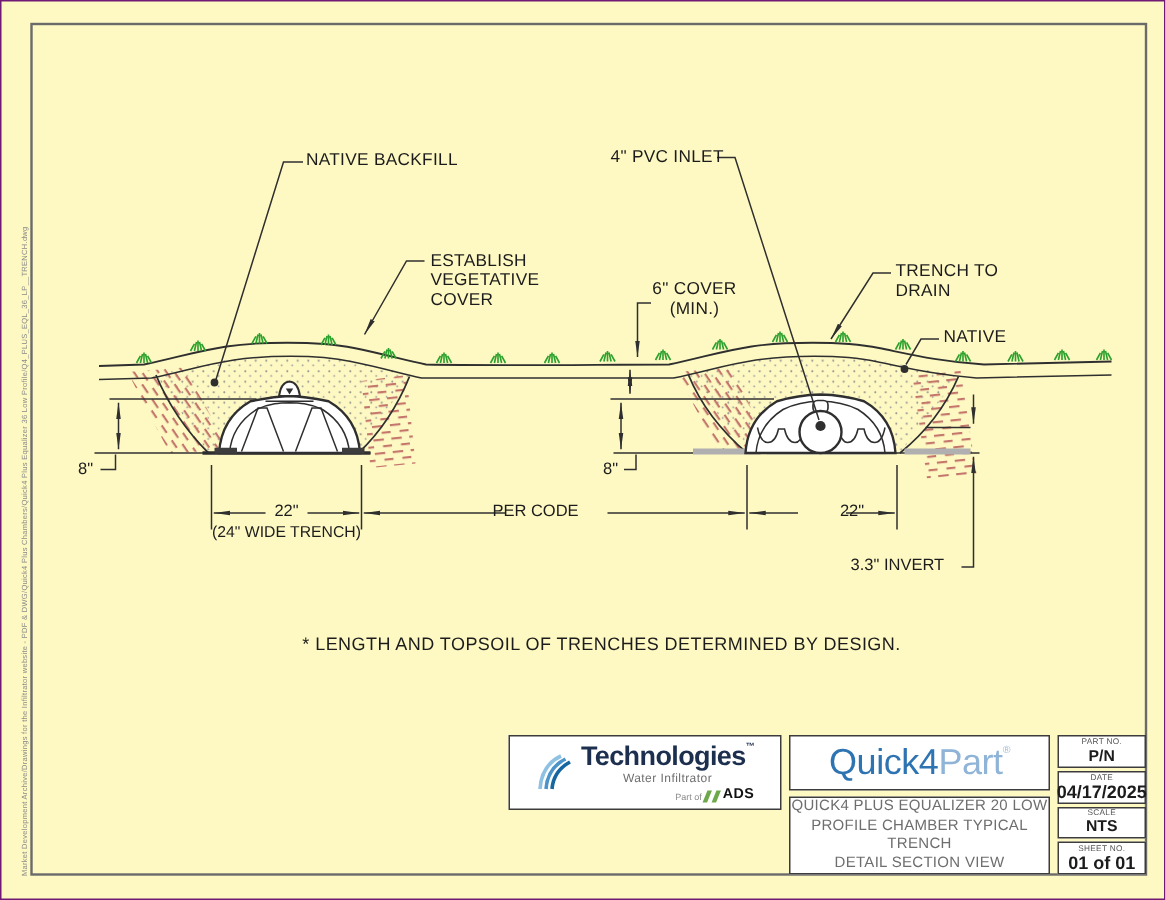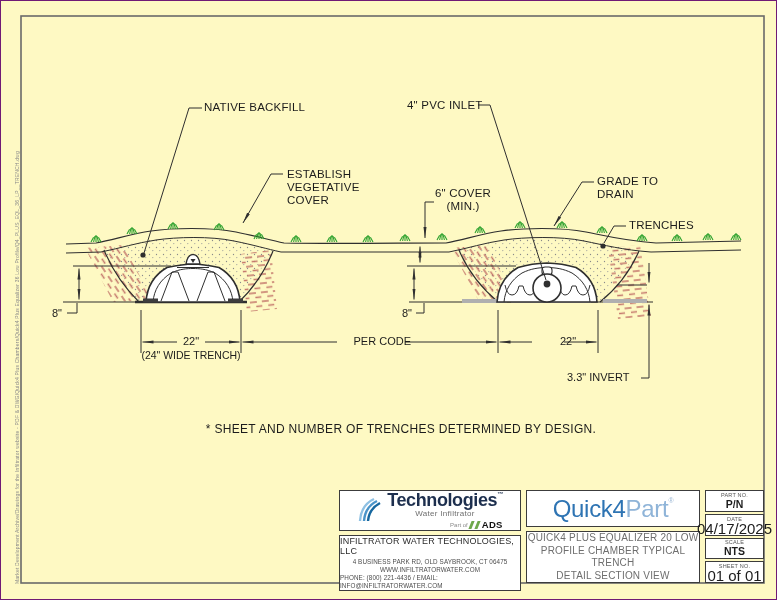--- a/index.html
+++ b/index.html
@@ -18,28 +18,28 @@
   #col-logo{width:182px;}
   #col-product{width:174px;}
   #col-meta{width:59px;gap:2px;}
   #logo-box{height:50px;}
   #company-box{flex:1;}
   #quick4-box{height:50px;}
   #title-box{flex:1;}
   .meta-cell{flex:1;border:1.2px solid #3c3c3c;box-sizing:border-box;display:flex;flex-direction:column;align-items:center;justify-content:center;background:#fff;}
   .meta-label{font-size:5.5px;color:#555;letter-spacing:.2px;line-height:6px;}
   .meta-value{font-size:10.5px;color:#1c1c1c;font-weight:bold;line-height:11px;margin-top:1px;}
-  .meta-value.reg{font-weight:normal;font-size:15px;}
+  .meta-value.reg{font-weight:bold;font-size:12px;}
   
   #inf-logo{display:flex;align-items:center;gap:4px;}
   #inf-text{display:flex;flex-direction:column;align-items:center;line-height:1;}
   #inf-name{font-size:18px;font-weight:bold;color:#1d2f4e;letter-spacing:-.4px;}
   #inf-name sup{font-size:6px;vertical-align:top;}
   #inf-sub{font-size:8px;color:#6e6e6e;margin-top:1px;letter-spacing:.3px;}
-  #inf-ads{display:flex;align-items:center;gap:2px;margin-top:2px;align-self:flex-end;}
+  #inf-ads{display:flex;align-items:flex-end;gap:2px;margin-top:2px;align-self:flex-end;}
   #partof{font-size:6px;color:#8a8a8a;}
   .ads-slash{width:3px;height:8px;background:#6fa84c;transform:skewX(-22deg);display:inline-block;margin-right:1px;}
   #ads-name{font-size:9.5px;font-weight:bold;color:#111;letter-spacing:.3px;}
   
   #q4-logo{font-size:24px;letter-spacing:-.3px;line-height:1;}
   #q4-a{color:#2e74b3;font-weight:normal;}
   #q4-b{color:#8fb4d8;font-weight:normal;}
   #q4-logo sup{font-size:7px;color:#9bb7d4;vertical-align:top;}
   #drawing-title{font-size:10px;color:#6e6e6e;text-align:center;line-height:12.5px;letter-spacing:.2px;}
   #company-box .co-name{font-size:9px;color:#2b2b2b;letter-spacing:.2px;margin-bottom:2px;}
@@ -180,33 +180,33 @@
     </g>
   </svg>
 
   <div class="lbl" style="left:203px;top:100px;">NATIVE BACKFILL</div>
   <div class="lbl preline" style="left:286px;top:167px;">ESTABLISH
 VEGETATIVE
 COVER</div>
   <div class="lbl" style="left:406px;top:98px;">4" PVC INLET</div>
   <div class="lbl preline ctr" style="left:425px;top:186px;width:74px;">6" COVER
 (MIN.)</div>
-  <div class="lbl preline" style="left:596px;top:174px;">GRADE TO
+  <div class="lbl preline" style="left:596px;top:174px;">TRENCH TO
 DRAIN</div>
-  <div class="lbl" style="left:628px;top:218px;">TRENCHES</div>
+  <div class="lbl" style="left:628px;top:218px;">NATIVE</div>
 
   <div class="dim ctr" style="left:46px;top:306px;width:20px;">8"</div>
   <div class="dim ctr" style="left:160px;top:334px;width:60px;">22"</div>
   <div class="dim ctr" style="left:120px;top:348px;width:140px;font-size:10.5px;">(24" WIDE TRENCH)</div>
-  <div class="dim ctr" style="left:330px;top:334px;width:80px;text-align:right;">PER CODE</div>
+  <div class="dim ctr" style="left:316px;top:334px;width:80px;">PER CODE</div>
   <div class="dim ctr" style="left:537px;top:334px;width:60px;">22"</div>
   <div class="dim ctr" style="left:396px;top:306px;width:20px;">8"</div>
   <div class="dim" style="left:566px;top:370px;">3.3" INVERT</div>
 
-  <div id="note">* SHEET AND NUMBER OF TRENCHES DETERMINED BY DESIGN.</div>
+  <div id="note">* LENGTH AND TOPSOIL OF TRENCHES DETERMINED BY DESIGN.</div>
   <div id="side-text">Market Development Archive/Drawings for the Infiltrator website - PDF &amp; DWG/Quick4 Plus Chambers/Quick4 Plus Equalizer 36 Low Profile/Q4_PLUS_EQL_36_LP__TRENCH.dwg</div>
 
   <div id="titleblock">
     <div class="tb-col" id="col-logo">
       <div class="tb-box" id="logo-box">
         <div id="inf-logo">
           <svg width="26" height="26" viewBox="0 0 26 26">
             <path d="M3,24 Q4,8 17,2" stroke="#8fc1e3" stroke-width="2.4" fill="none"></path>
             <path d="M7,24 Q8,10 20,4" stroke="#4a94c9" stroke-width="2.4" fill="none"></path>
             <path d="M11,24 Q12,12 23,6" stroke="#16679f" stroke-width="2.4" fill="none"></path>
@@ -216,26 +216,20 @@
             <div id="inf-sub">Water Infiltrator</div>
             <div id="inf-ads">
               <span id="partof">Part of</span>
               <span class="ads-slash"></span>
                 <span class="ads-slash"></span>
               <span id="ads-name">ADS</span>
             </div>
           </div>
         </div>
       </div>
-      <div class="tb-box" id="company-box">
-        <div class="co-name">INFILTRATOR WATER TECHNOLOGIES, LLC</div>
-        <div class="co-line">4 BUSINESS PARK RD, OLD SAYBROOK, CT 06475</div>
-        <div class="co-line">WWW.INFILTRATORWATER.COM</div>
-        <div class="co-line">PHONE: (800) 221-4436 / EMAIL: INFO@INFILTRATORWATER.COM</div>
-      </div>
     </div>
 
     <div class="tb-col" id="col-product">
       <div class="tb-box" id="quick4-box">
         <div id="q4-logo"><span id="q4-a">Quick4</span><span id="q4-b">Part</span><sup>®</sup></div>
       </div>
       <div class="tb-box" id="title-box">
         <div id="drawing-title" class="preline">QUICK4 PLUS EQUALIZER 20 LOW
 PROFILE CHAMBER TYPICAL TRENCH
 DETAIL SECTION VIEW</div>

